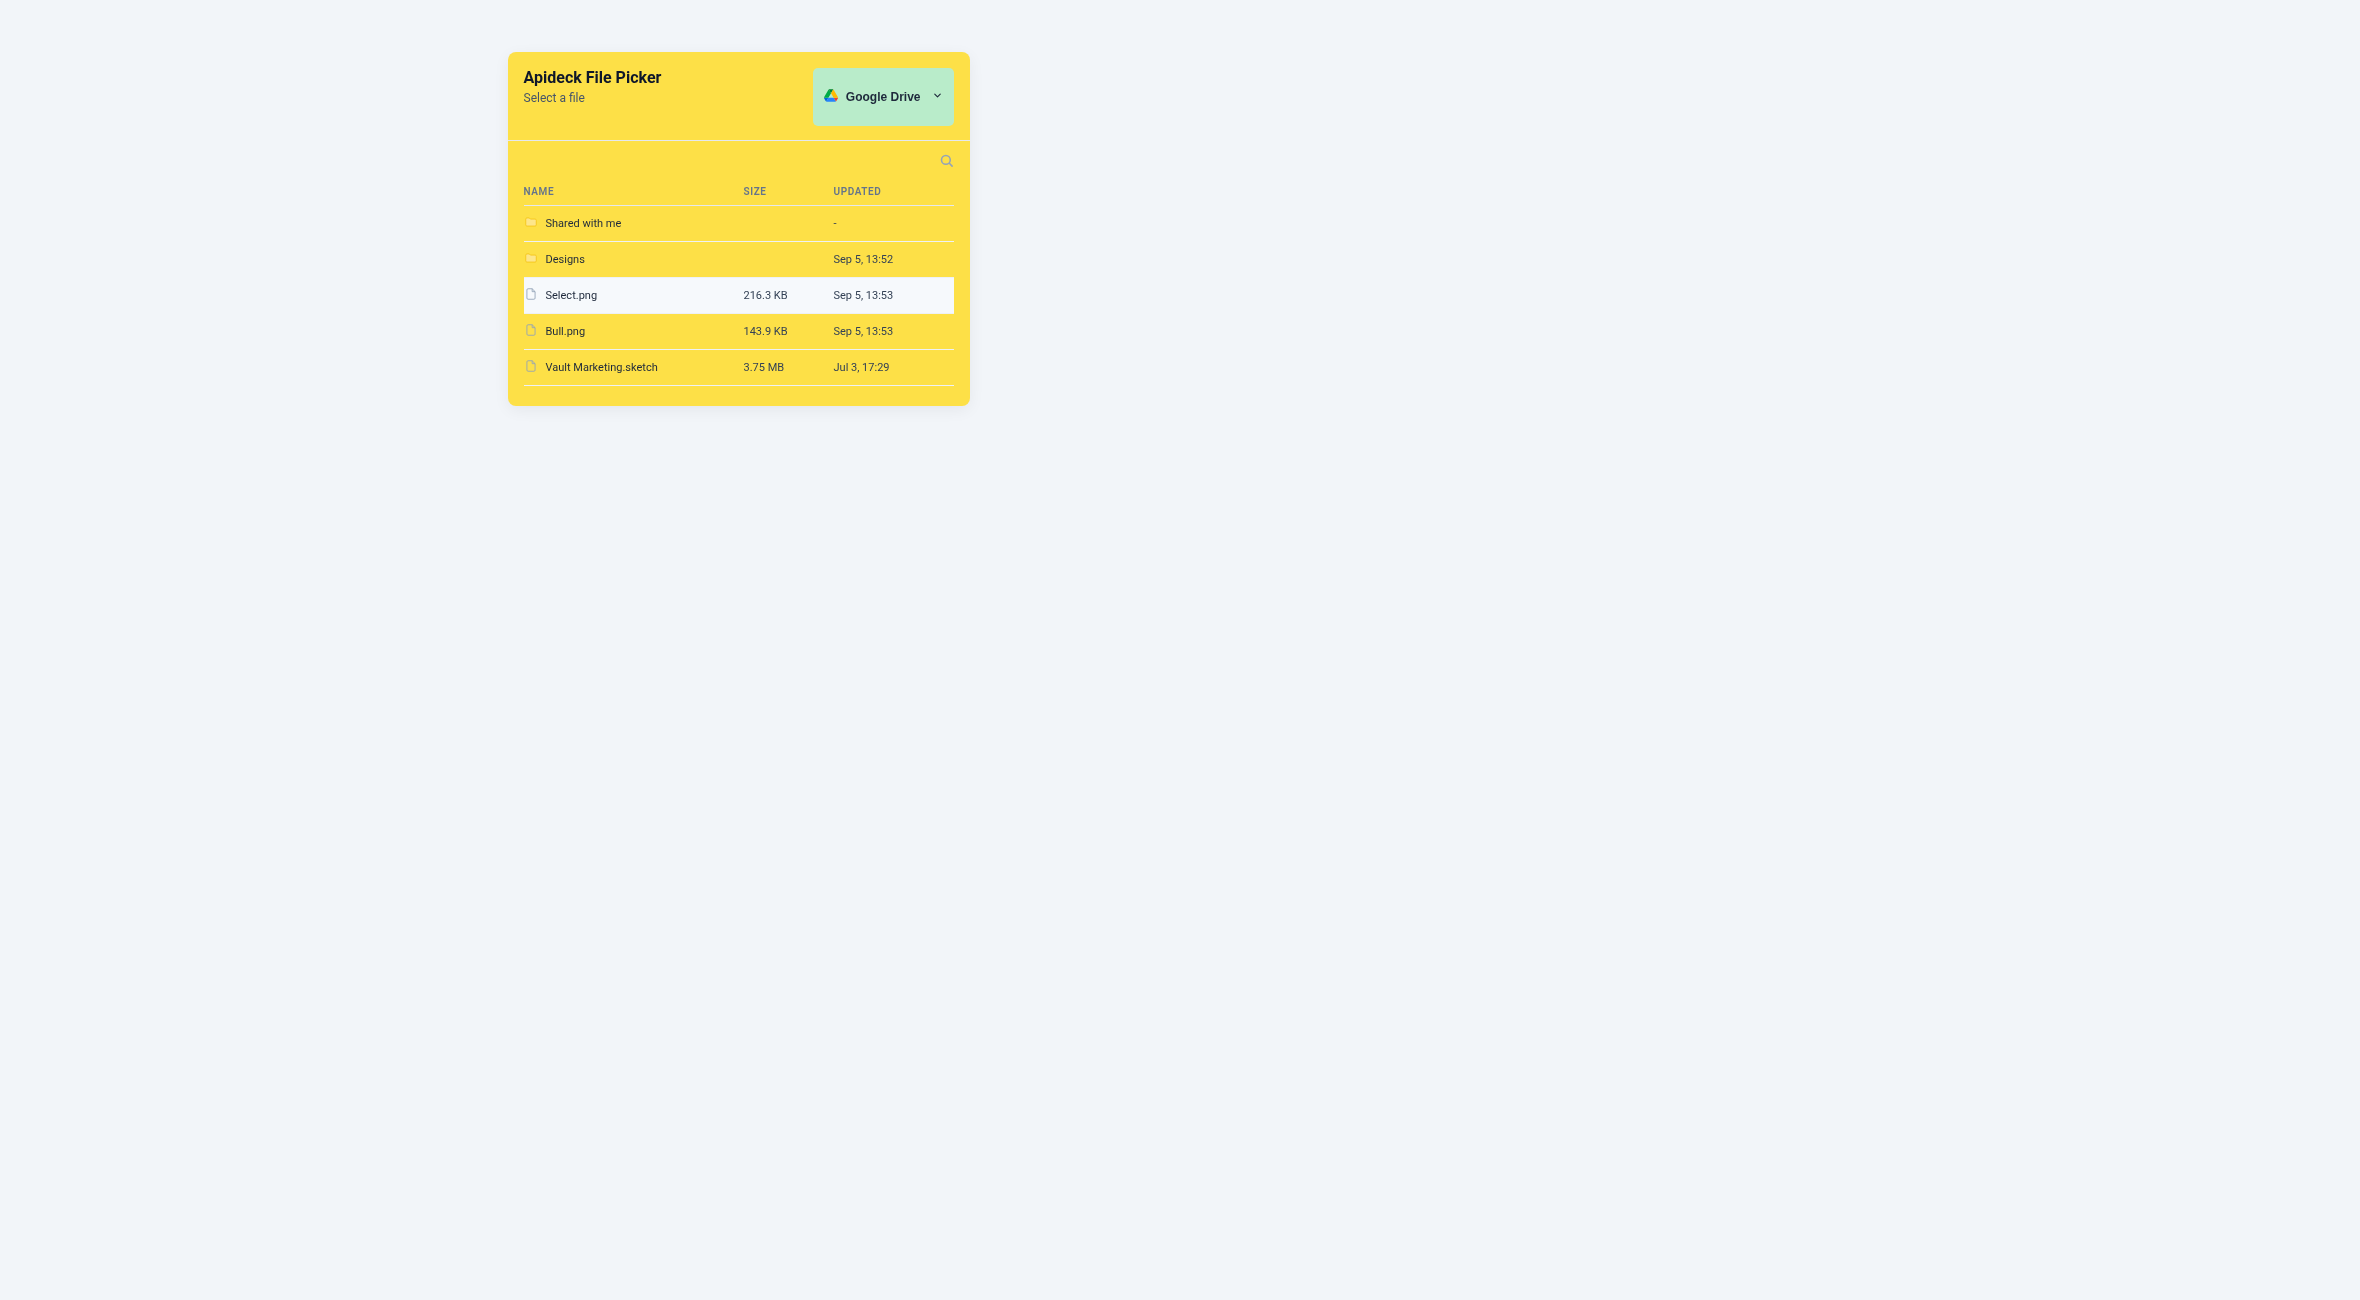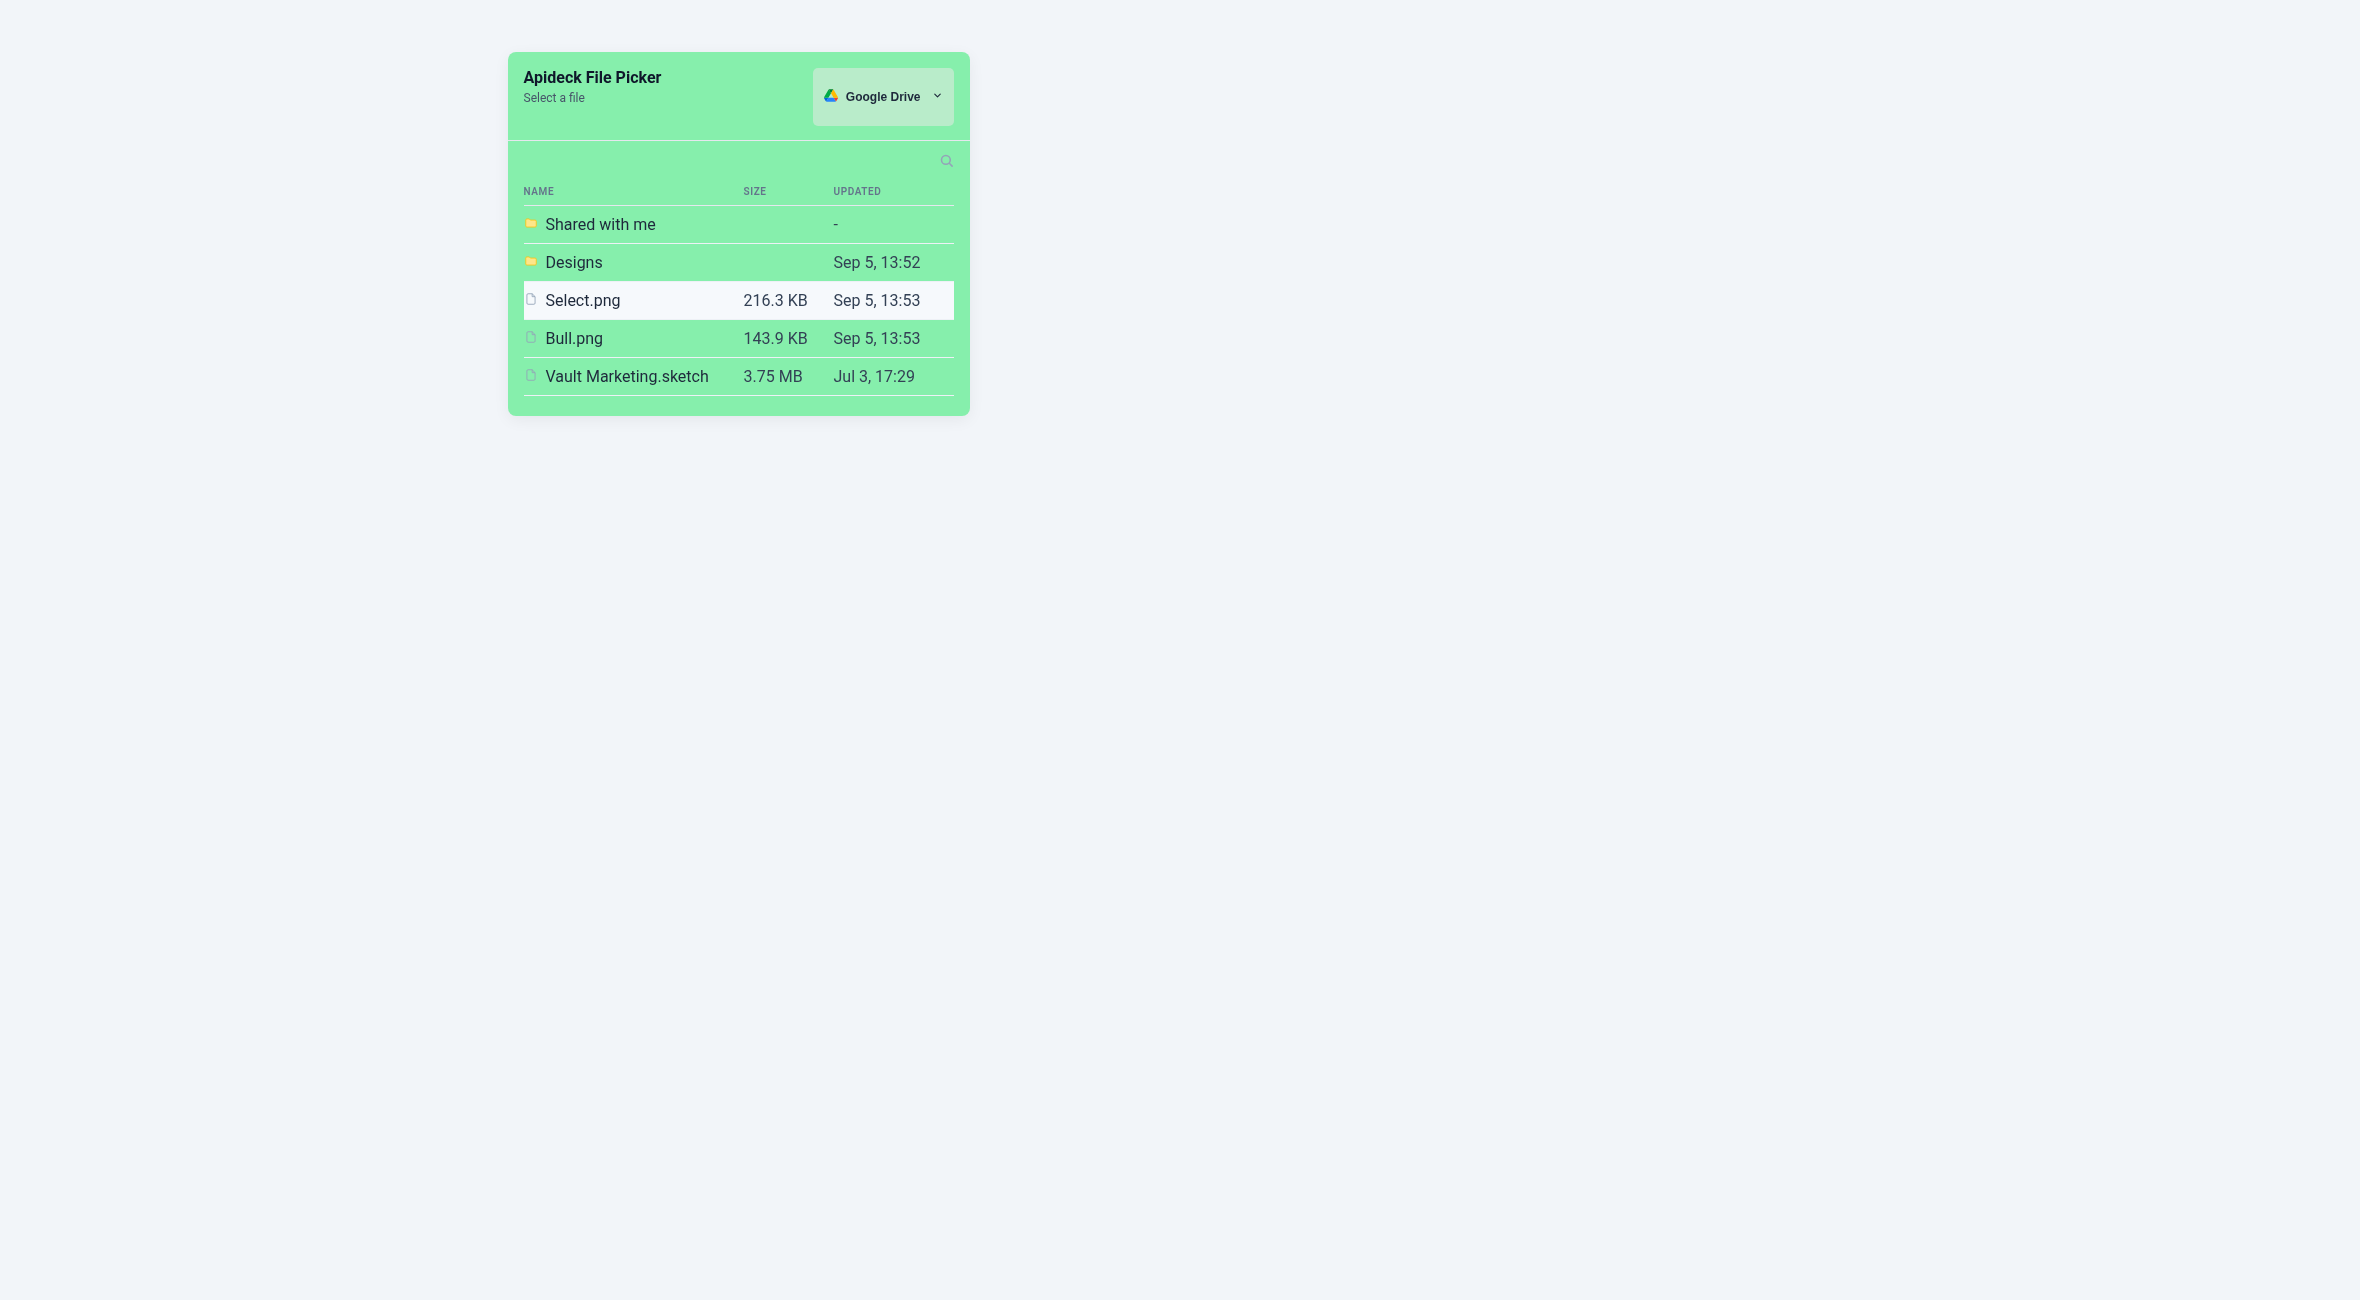--- a/index.html
+++ b/index.html
@@ -8,21 +8,21 @@
   background: #f2f5f9;
   width: 1477px;
   height: 813px;
   display: flex;
   align-items: flex-start;
   justify-content: center;
   padding-top: 52px;
 }
 .modal {
   width: 462px;
-  background: #86efac;
+  background: #fde047;
   border-radius: 8px;
   box-shadow: 0 4px 16px rgba(15,23,42,0.06);
   overflow: hidden;
 }
 .header {
   display: flex;
   align-items: flex-start;
   justify-content: space-between;
   padding: 16px 16px 14px 16px;
   border-bottom: 1px solid #e5e8ee;
@@ -76,21 +76,21 @@
   font-weight: 600;
   padding: 8px 0;
   border-bottom: 1px solid #e5e8ee;
 }
 .row {
   display: grid;
   grid-template-columns: 1fr 90px 120px;
   align-items: center;
   padding: 9px 0;
   border-bottom: 1px solid #eef1f6;
-  font-size: 16px;
+  font-size: 11px;
   color: #1e293b;
   cursor: pointer;
 }
 .row.highlight { background: #f6f9fc; }
 .name-cell { display: flex; align-items: center; gap: 8px; }
 .cell-size, .cell-updated { color: #334155; }
 .folder-ic { flex-shrink: 0; }
 .file-ic { flex-shrink: 0; color: #94a3b8; }
 </style>
 </head>

